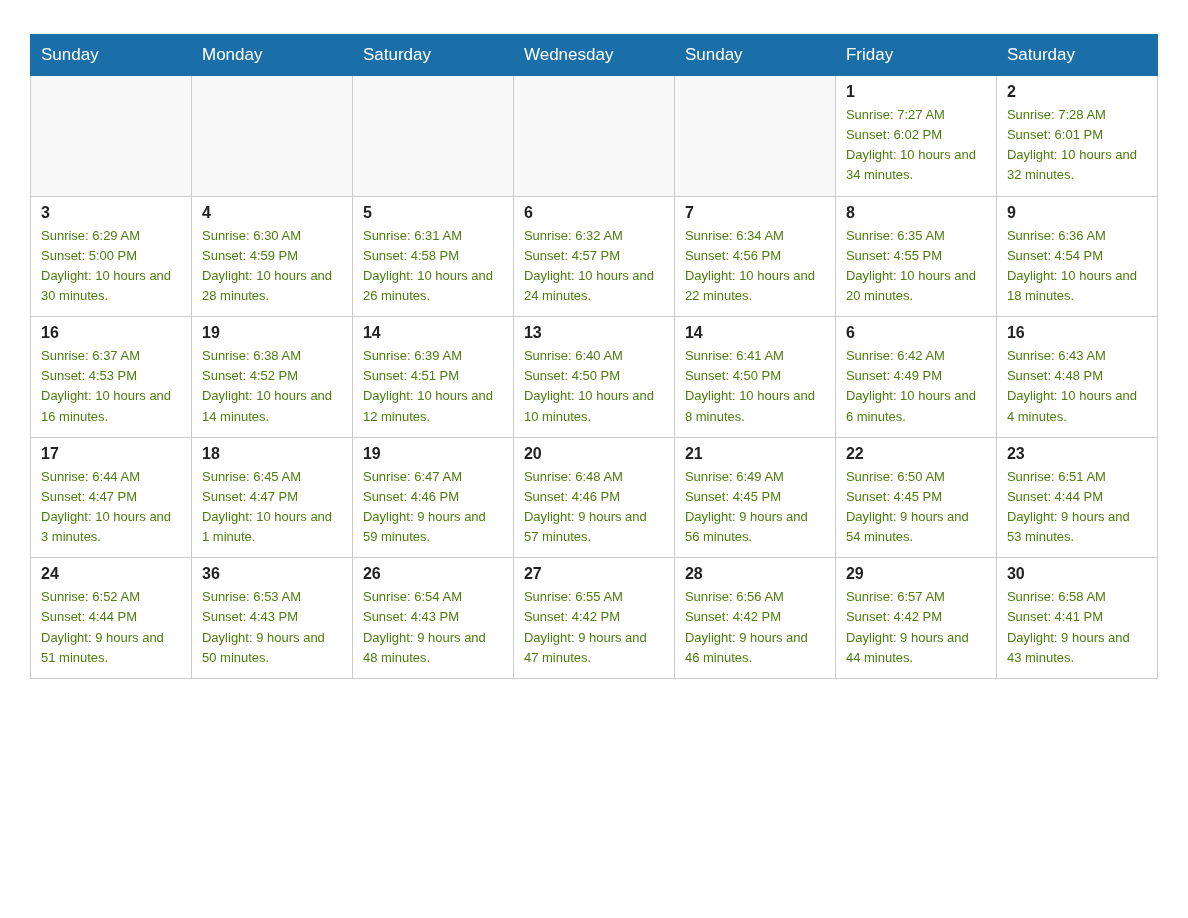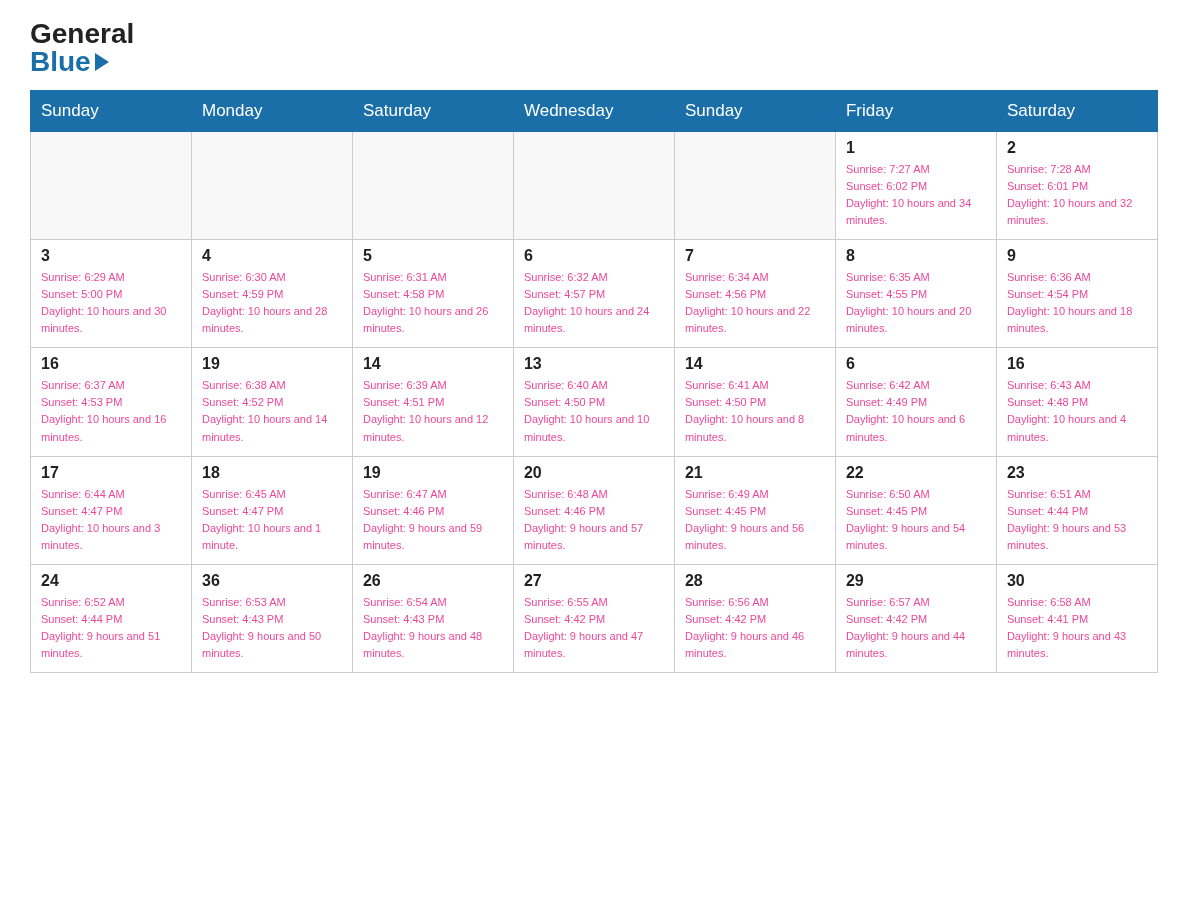--- a/index.html
+++ b/index.html
@@ -59,23 +59,23 @@
     .calendar-table tbody tr td.empty {
       background: #f8f8f8;
     }
     .day-number {
       font-size: 16px;
       font-weight: bold;
       margin-bottom: 4px;
       display: block;
     }
     .day-info {
-      font-size: 11px;
+      font-size: 13px;
       line-height: 1.55;
-      color: #ec4899;
+      color: #4d7c0f;
     }
     
     .logo-wrapper {
       display: flex;
       flex-direction: row;
       align-items: center;
     }
     .logo-name-block {
       display: flex;
       flex-direction: column;
@@ -104,29 +104,20 @@
       border-top: 9px solid transparent;
       border-bottom: 9px solid transparent;
       border-left: 14px solid #1a6fa8;
       vertical-align: middle;
     }
   </style>
 </head>
 <body>
 
 <div class="header-top">
-  <div class="logo-wrapper">
-    <div class="logo-name-block">
-      <span class="logo-general">General</span>
-      <div class="logo-blue-line">
-        <span class="logo-blue-word">Blue</span>
-        <span class="arrow-right"></span>
-      </div>
-    </div>
-  </div>
   <div class="title-area">
   </div>
 </div>
 
 <table class="calendar-table">
   <thead>
     <tr>
     <th>Sunday</th>
         <th>Monday</th>
         <th>Saturday</th>

